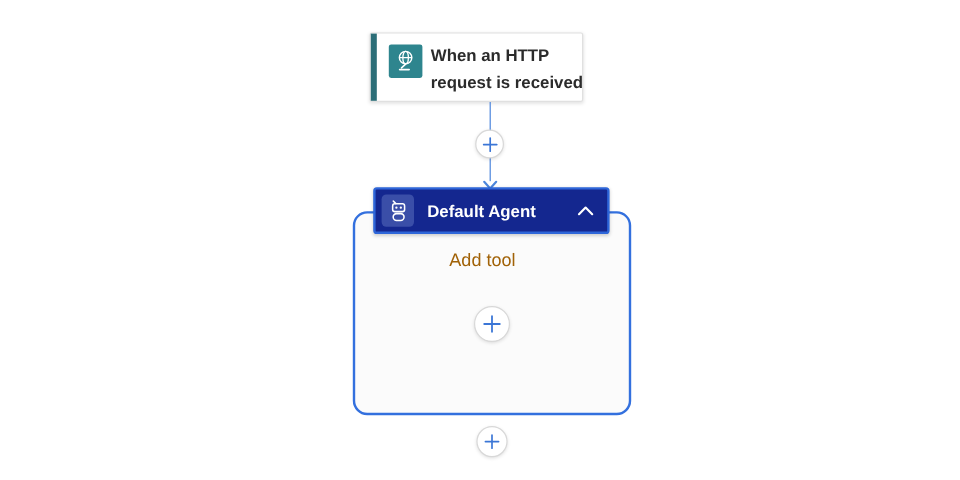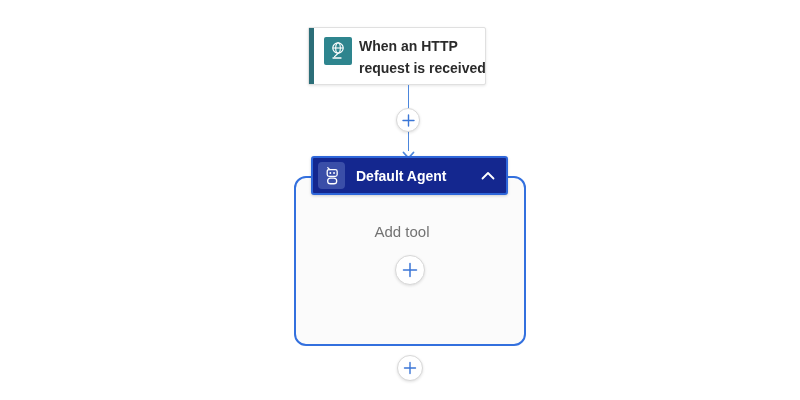--- a/index.html
+++ b/index.html
@@ -45,22 +45,22 @@
     box-shadow:0 1px 3px rgba(0,0,0,0.18);
   }
   .agent-icon-tile{
     width:27px;height:27px;border-radius:4px;background:#3A4EA8;flex:0 0 auto;
     display:flex;align-items:center;justify-content:center;
   }
   .agent-title{margin-left:11px;color:#ffffff;font-size:14px;font-weight:700;white-space:nowrap;}
   .collapse-btn{margin-left:auto;display:flex;align-items:center;justify-content:center;
     width:18px;height:18px;cursor:pointer;background:transparent;border:none;padding:0;}
   .add-tool-label{
-    position:absolute;left:294px;top:223px;width:216px;text-align:center;z-index:2;
-    color:#737373;font-size:15px;font-weight:400;
+    position:absolute;left:294px;top:209px;width:216px;text-align:center;z-index:2;
+    color:#a16207;font-size:15px;font-weight:400;
   }
 </style>
 </head>
 <body>
 
 <div id="canvas">
 
   <div class="trigger-card">
     <div class="trigger-stripe"></div>
     <div class="trigger-icon">

